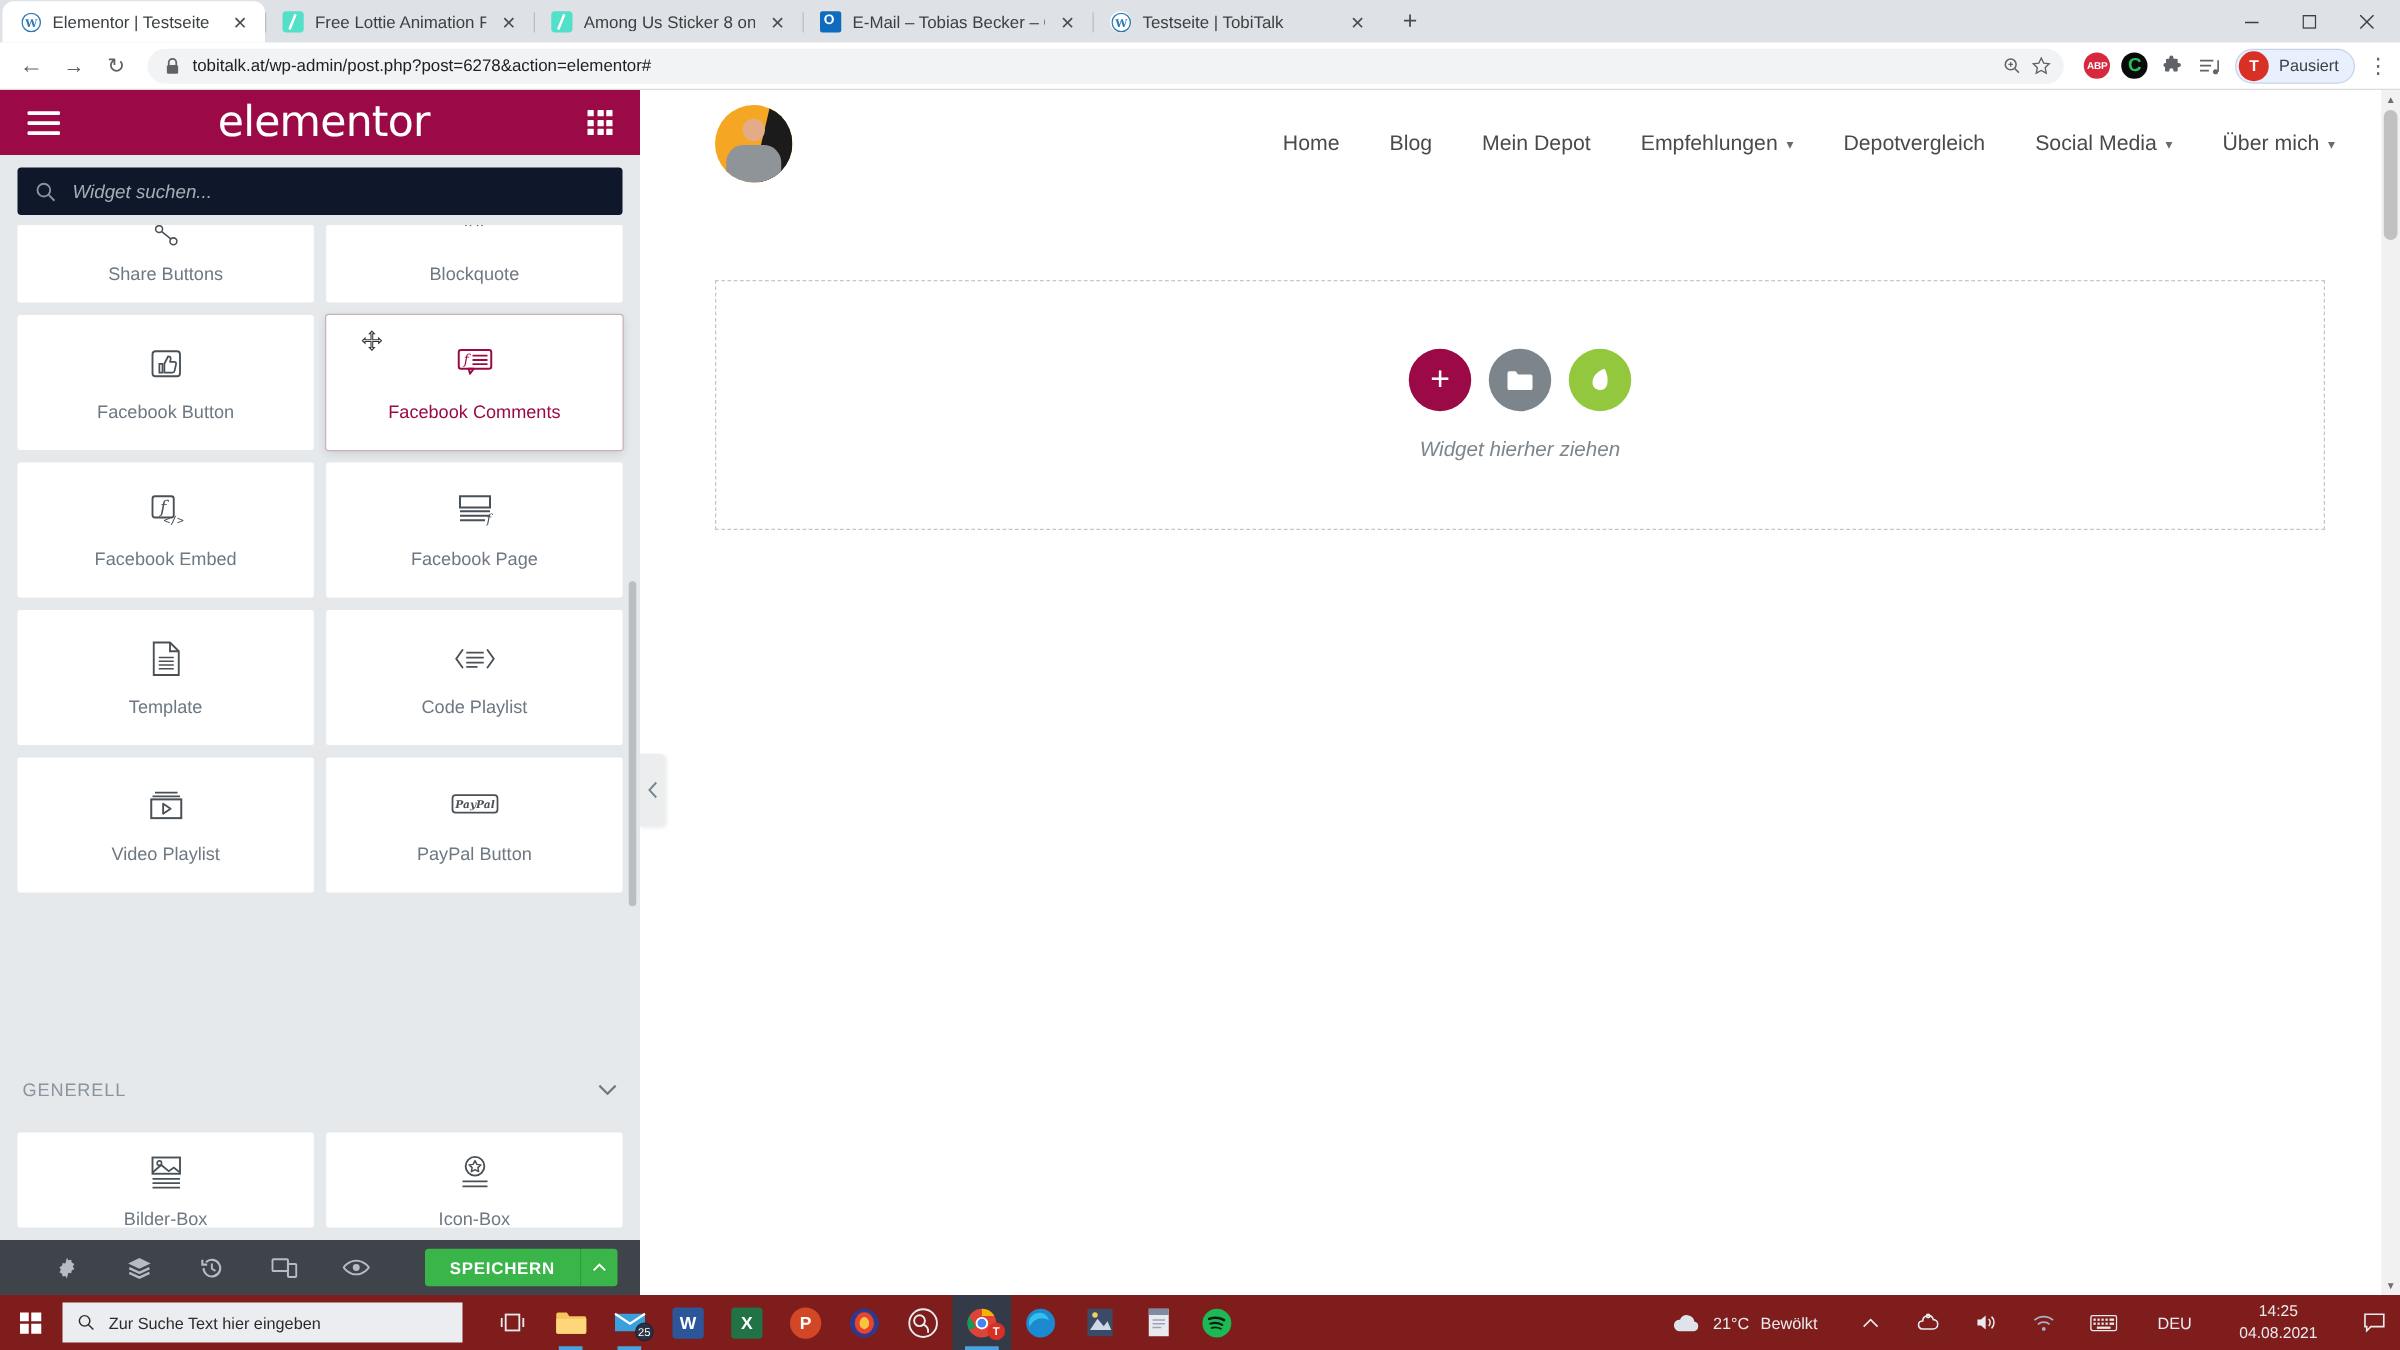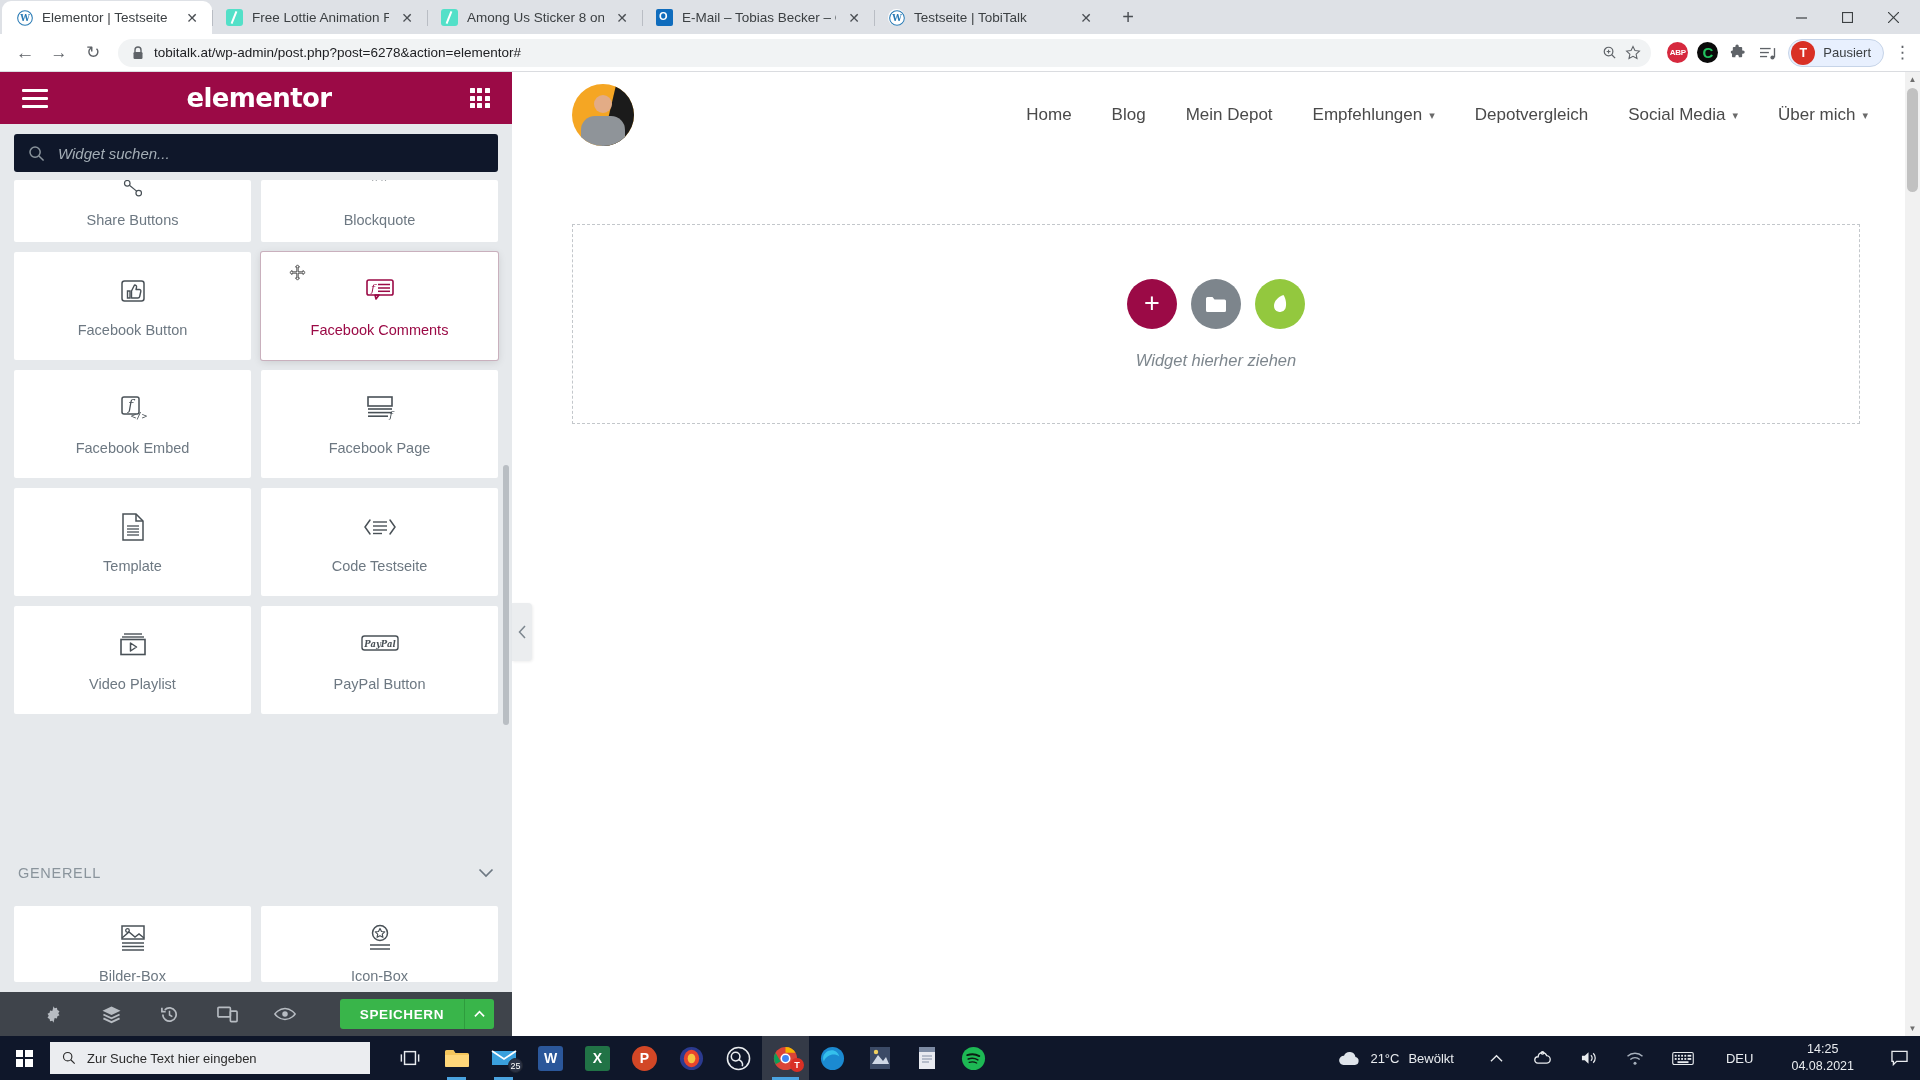--- a/index.html
+++ b/index.html
@@ -174,22 +174,22 @@
     display: flex;
     align-items: center;
     justify-content: space-between;
     padding: 0 22px;
     flex: 0 0 52px;
   }
   .burger { width: 26px; display: flex; flex-direction: column; gap: 5px; }
   .burger span { display: block; height: 3px; background: #fff; border-radius: 1px; }
   .el-logo {
     color: #fff;
-    font-size: 26px;
-    font-weight: bold;
+    font-size: 34px;
+    font-weight: normal;
     letter-spacing: -0.6px;
     font-family: "DejaVu Sans", sans-serif;
   }
   .grid-icon {
     width: 20px; height: 20px;
     display: grid;
     grid-template-columns: repeat(3, 1fr);
     grid-template-rows: repeat(3, 1fr);
     gap: 2.5px;
   }
@@ -399,21 +399,21 @@
     position: absolute; left: 0; width: 15px; height: 15px;
     display: flex; align-items: center; justify-content: center;
     color: #6e6e6e; font-size: 8px;
   }
 
   
   .taskbar {
     position: absolute;
     left: 0; bottom: 0;
     width: 1920px; height: 44px;
-    background: #0f172a;
+    background: #7f1d1d;
     display: flex;
     align-items: center;
   }
   .start-btn {
     width: 48px; height: 44px;
     display: flex; align-items: center; justify-content: center;
   }
   .win-logo { width: 17px; height: 17px; display: grid; grid-template-columns: 1fr 1fr; grid-template-rows: 1fr 1fr; gap: 2px; }
   .win-logo i { background: #ffffff; display: block; }
   .tb-search {
@@ -714,21 +714,21 @@
             <div class="wicon">
               <svg width="34" height="24" viewBox="0 0 34 24">
                   <path d="M7 5L2 12l5 7" fill="none" stroke="currentColor" stroke-width="1.5" stroke-linecap="round"></path>
                   <path d="M27 5l5 7-5 7" fill="none" stroke="currentColor" stroke-width="1.5" stroke-linecap="round"></path>
                   <line x1="10" y1="7" x2="24" y2="7" stroke="currentColor" stroke-width="1.4"></line>
                   <line x1="10" y1="11" x2="24" y2="11" stroke="currentColor" stroke-width="1.4"></line>
                   <line x1="10" y1="15" x2="24" y2="15" stroke="currentColor" stroke-width="1.4"></line>
                   <line x1="10" y1="18.5" x2="19" y2="18.5" stroke="currentColor" stroke-width="1.4"></line>
                 </svg>
             </div>
-            <div class="wlabel">Code Testseite</div>
+            <div class="wlabel">Code Playlist</div>
           </div>
 
           <div class="wtile">
             <div class="wicon">
               <svg width="30" height="28" viewBox="0 0 30 28">
                   <line x1="6" y1="3" x2="24" y2="3" stroke="currentColor" stroke-width="1.4"></line>
                   <line x1="4" y1="6" x2="26" y2="6" stroke="currentColor" stroke-width="1.4"></line>
                   <rect x="3" y="8.5" width="24" height="15" fill="none" stroke="currentColor" stroke-width="1.6"></rect>
                   <path d="M12.5 12l6 4-6 4z" fill="none" stroke="currentColor" stroke-width="1.5" stroke-linejoin="round"></path>
                 </svg>

